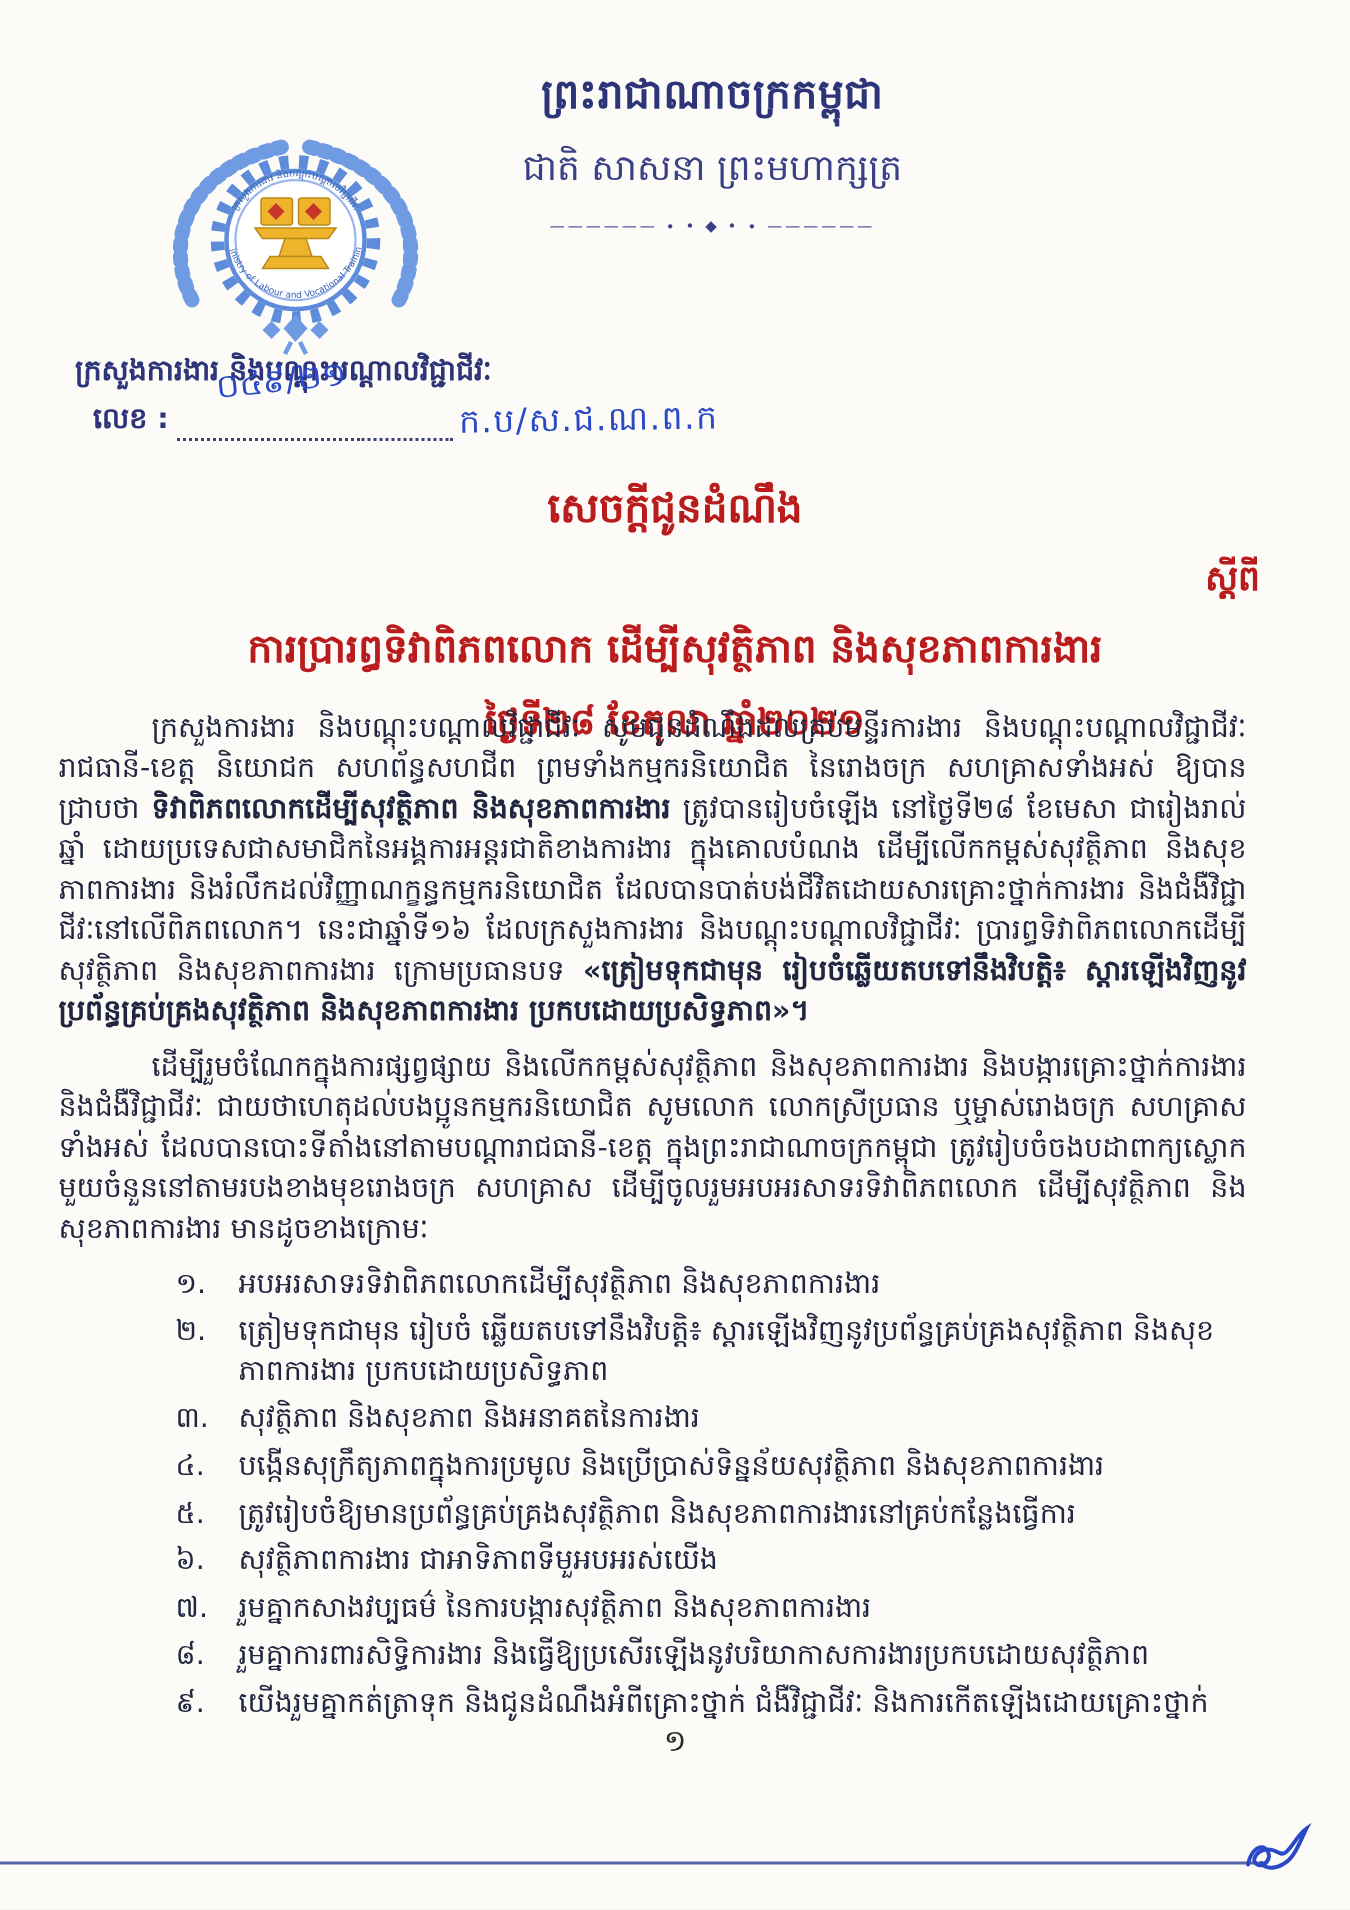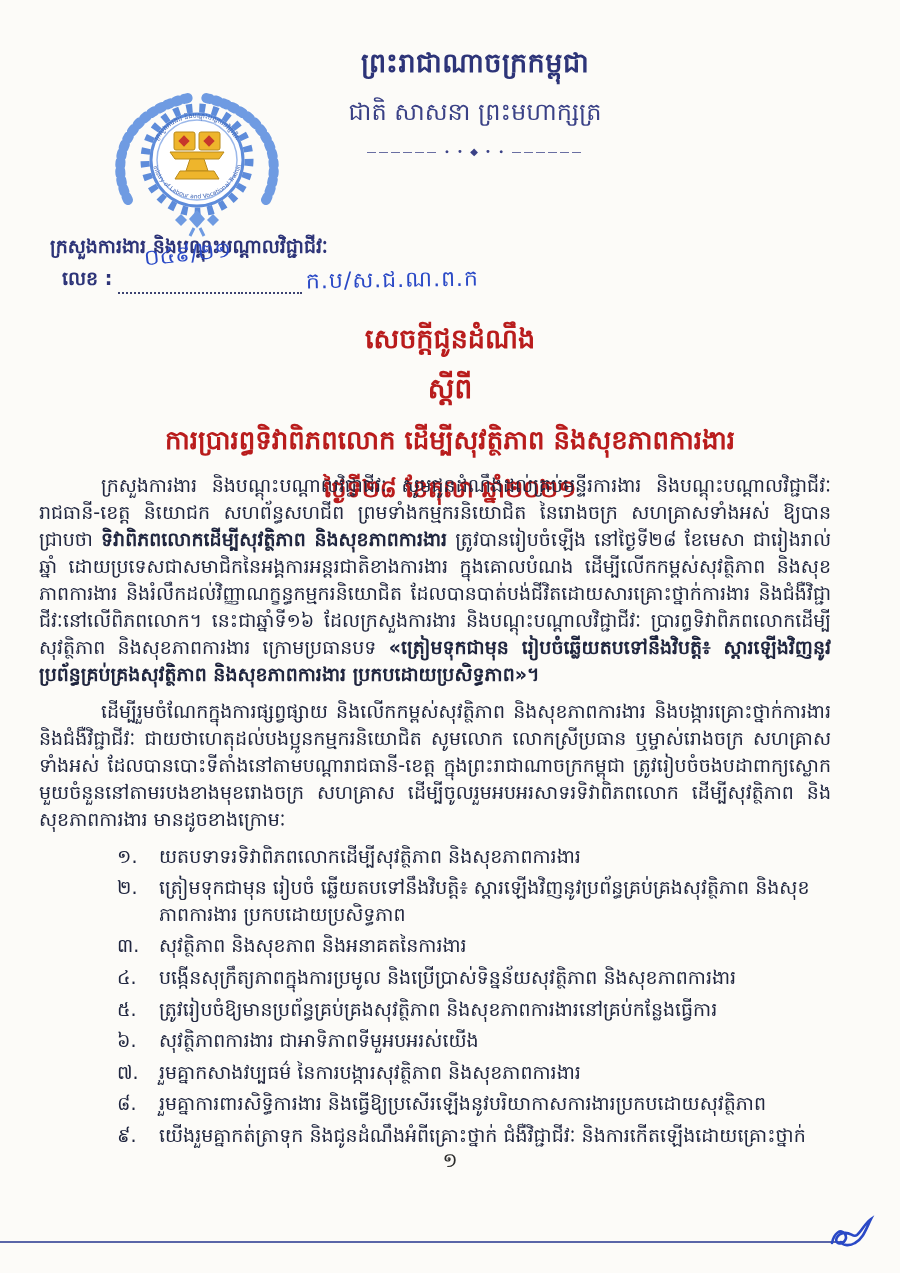--- a/index.html
+++ b/index.html
@@ -24,21 +24,21 @@
   .number-row{position:absolute;left:62px;top:266px;font-size:19px;color:#2d3478;display:flex;}
   .number-label{font-weight:bold;}
   .dots{display:inline-block;width:118px;border-bottom:2px dotted #3c4372;margin:0 2px 4px 6px;position:relative;}
   .dots2{display:inline-block;width:64px;border-bottom:2px dotted #3c4372;margin:0 4px 4px 0;}
   .hand{color:#2a49c6;font-size:22px;}
   .hand-number{position:absolute;left:26px;top:-26px;transform:rotate(-6deg);white-space:nowrap;}
   .hand-ref{transform:rotate(-1deg);letter-spacing:1px;}
   
   .title-block{position:absolute;left:60px;right:60px;top:322px;text-align:center;color:#b91c1c;}
   .title-1{font-size:27px;font-weight:bold;}
-  .title-2{font-size:28px;font-weight:bold;margin-top:10px;}
+  .title-2{font-size:23px;font-weight:bold;margin-top:10px;text-align:right;}
   .title-3{font-size:26px;font-weight:bold;margin-top:12px;}
   .title-4{font-size:24px;font-weight:bold;margin-top:12px;}
   
   .body-text{position:absolute;left:39px;top:472px;width:792px;font-size:19px;line-height:1.42;text-align:justify;}
   .para{margin:0 0 10px 0;text-indent:62px;}
   .para .bold{font-weight:bold;}
   .slogan-list{margin-top:8px;margin-left:78px;}
   .slogan{display:flex;margin-bottom:5px;line-height:1.4;}
   .slogan .num{flex:none;width:42px;}
   .slogan .txt{flex:1;text-align:left;}
@@ -118,21 +118,21 @@
   </div>
 
   <div class="body-text">
     <div id="body-paragraphs">
         <p class="para"><span>ក្រសួងការងារ និងបណ្តុះបណ្តាលវិជ្ជាជីវៈ សូមជូនដំណឹងដល់គ្រប់មន្ទីរការងារ និងបណ្តុះបណ្តាលវិជ្ជាជីវៈ រាជធានី-ខេត្ត និយោជក សហព័ន្ធសហជីព ព្រមទាំងកម្មករនិយោជិត នៃរោងចក្រ សហគ្រាសទាំងអស់ ឱ្យបានជ្រាបថា </span><span class="bold">ទិវាពិភពលោកដើម្បីសុវត្ថិភាព និងសុខភាពការងារ</span><span> ត្រូវបានរៀបចំឡើង នៅថ្ងៃទី២៨ ខែមេសា ជារៀងរាល់ឆ្នាំ ដោយប្រទេសជាសមាជិកនៃអង្គការអន្តរជាតិខាងការងារ ក្នុងគោលបំណង ដើម្បីលើកកម្ពស់សុវត្ថិភាព និងសុខភាពការងារ និងរំលឹកដល់វិញ្ញាណក្ខន្ធកម្មករនិយោជិត ដែលបានបាត់បង់ជីវិតដោយសារគ្រោះថ្នាក់ការងារ និងជំងឺវិជ្ជាជីវៈនៅលើពិភពលោក។ នេះជាឆ្នាំទី១៦ ដែលក្រសួងការងារ និងបណ្តុះបណ្តាលវិជ្ជាជីវៈ ប្រារព្ធទិវាពិភពលោកដើម្បីសុវត្ថិភាព និងសុខភាពការងារ ក្រោមប្រធានបទ </span><span class="bold">«ត្រៀមទុកជាមុន រៀបចំឆ្លើយតបទៅនឹងវិបត្តិ៖ ស្តារឡើងវិញនូវប្រព័ន្ធគ្រប់គ្រងសុវត្ថិភាព និងសុខភាពការងារ ប្រកបដោយប្រសិទ្ធភាព»។</span></p>
         <p class="para"><span>ដើម្បីរួមចំណែកក្នុងការផ្សព្វផ្សាយ និងលើកកម្ពស់សុវត្ថិភាព និងសុខភាពការងារ និងបង្ការគ្រោះថ្នាក់ការងារ និងជំងឺវិជ្ជាជីវៈ ជាយថាហេតុដល់បងប្អូនកម្មករនិយោជិត សូមលោក លោកស្រីប្រធាន ឬម្ចាស់រោងចក្រ សហគ្រាសទាំងអស់ ដែលបានបោះទីតាំងនៅតាមបណ្តារាជធានី-ខេត្ត ក្នុងព្រះរាជាណាចក្រកម្ពុជា ត្រូវរៀបចំចងបដាពាក្យស្លោកមួយចំនួននៅតាមរបងខាងមុខរោងចក្រ សហគ្រាស ដើម្បីចូលរួមអបអរសាទរទិវាពិភពលោក ដើម្បីសុវត្ថិភាព និងសុខភាពការងារ មានដូចខាងក្រោមៈ</span></p>
       </div>
     <div id="slogan-list" class="slogan-list">
         <div class="slogan">
           <span class="num">១.</span>
-          <span class="txt">យតបទាទរទិវាពិភពលោកដើម្បីសុវត្ថិភាព និងសុខភាពការងារ</span>
+          <span class="txt">អបអរសាទរទិវាពិភពលោកដើម្បីសុវត្ថិភាព និងសុខភាពការងារ</span>
         </div>
         <div class="slogan">
           <span class="num">២.</span>
           <span class="txt">ត្រៀមទុកជាមុន រៀបចំ ឆ្លើយតបទៅនឹងវិបត្តិ៖ ស្តារឡើងវិញនូវប្រព័ន្ធគ្រប់គ្រងសុវត្ថិភាព និងសុខភាពការងារ ប្រកបដោយប្រសិទ្ធភាព</span>
         </div>
         <div class="slogan">
           <span class="num">៣.</span>
           <span class="txt">សុវត្ថិភាព និងសុខភាព និងអនាគតនៃការងារ</span>
         </div>
         <div class="slogan">

